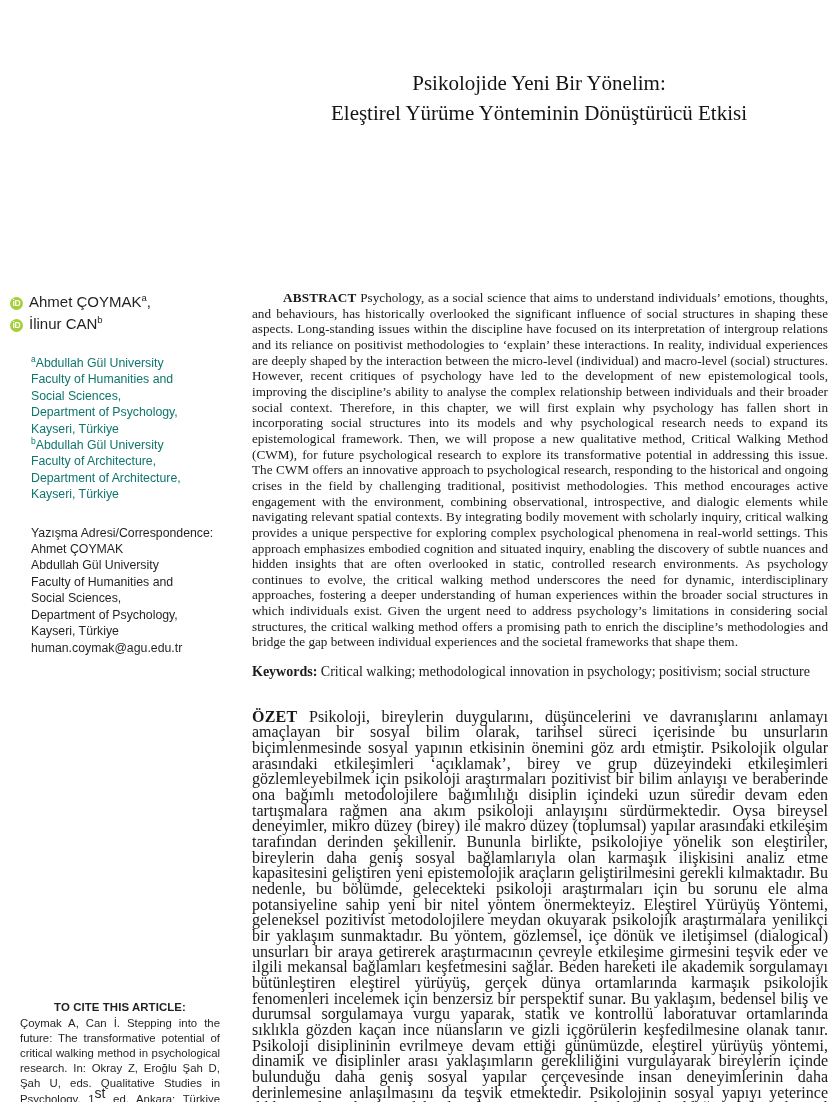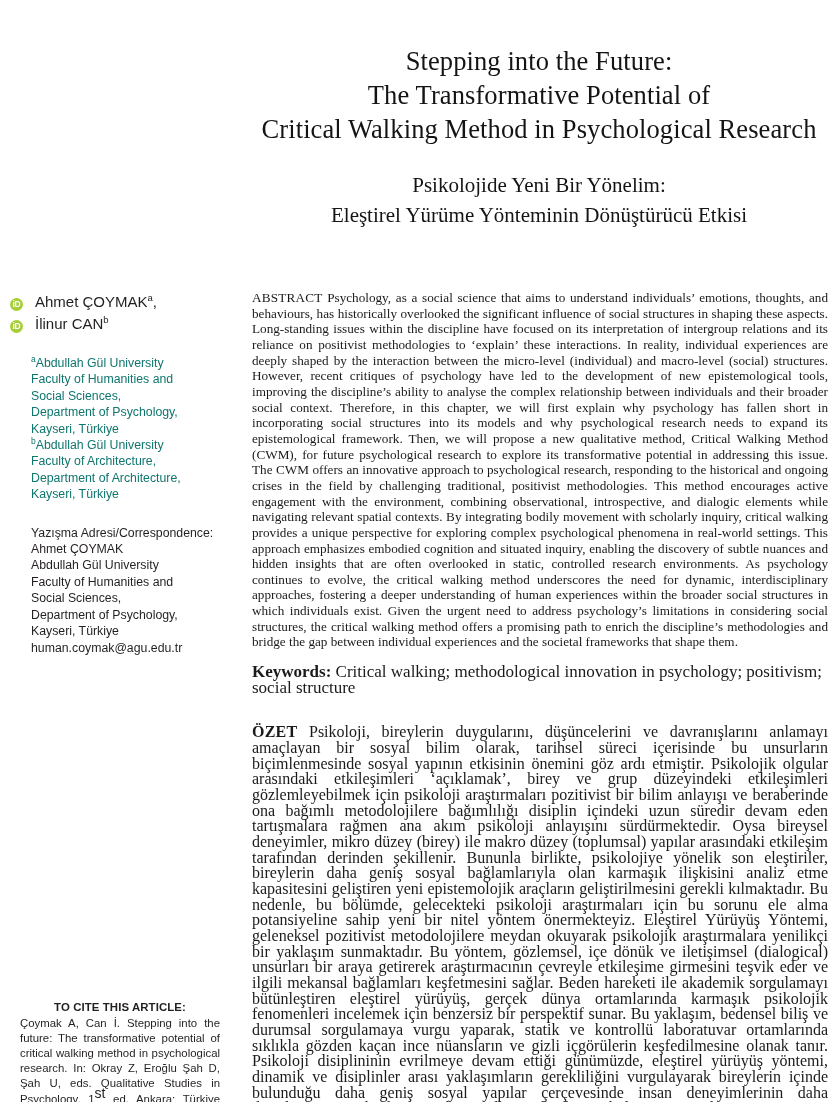--- a/index.html
+++ b/index.html
@@ -66,22 +66,22 @@
     font-family: "Liberation Sans", "DejaVu Sans", sans-serif;
     color: #231f20;
   }
 
   .author-list {
     margin: 0;
     padding: 0;
   }
   .author-row {
     display: flex;
-    align-items: flex-end;
-    gap: 12px;
+    align-items: center;
+    gap: 6px;
     margin-bottom: 3px;
   }
   .orcid-icon {
     display: inline-block;
     width: 13px;
     height: 13px;
     min-width: 13px;
     border-radius: 50%;
     background: #a6ce39;
     position: relative;
@@ -172,27 +172,28 @@
     font-size: 13.2px;
     line-height: 15.65px;
     text-align: justify;
     text-justify: inter-word;
     color: #1a1a1a;
     margin: 0;
     hyphens: auto;
     -webkit-hyphens: auto;
   }
   .abstract-para .lead {
-    font-weight: 400;
+    font-weight: 700;
     letter-spacing: 0.2px;
+    margin-left: 31px;
   }
 
   .keywords {
     margin-top: 14px;
-    font-size: 17px;
+    font-size: 14px;
     line-height: 15.65px;
     color: #1a1a1a;
   }
   .keywords .kw-label { font-weight: 700; }
 
   .ozet-wrap { margin-top: 29px; }
 
   .ozet-para {
     font-size: 16px;
     line-height: 15.65px;
@@ -213,25 +214,20 @@
     color: #1a1a1a;
   }
   .anahtar .kw-label { font-weight: 700; }
 </style>
 </head>
 <body>
 
 <div class="page">
 
   <div class="title-block">
-    <div class="title-en">
-      <span class="ln">Stepping into the Future:</span>
-      <span class="ln">The Transformative Potential of</span>
-      <span class="ln">Critical Walking Method in Psychological Research</span>
-    </div>
     <div class="title-tr">
       <span class="ln">Psikolojide Yeni Bir Yönelim:</span>
       <span class="ln">Eleştirel Yürüme Yönteminin Dönüştürücü Etkisi</span>
     </div>
   </div>
 
   <div class="sidebar">
 
     <div class="author-list">
       <div class="author-row">

